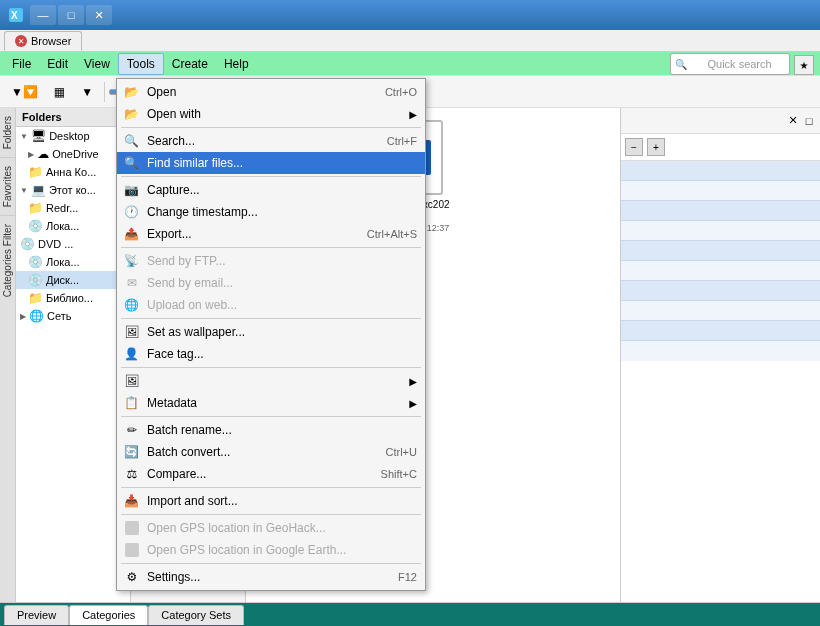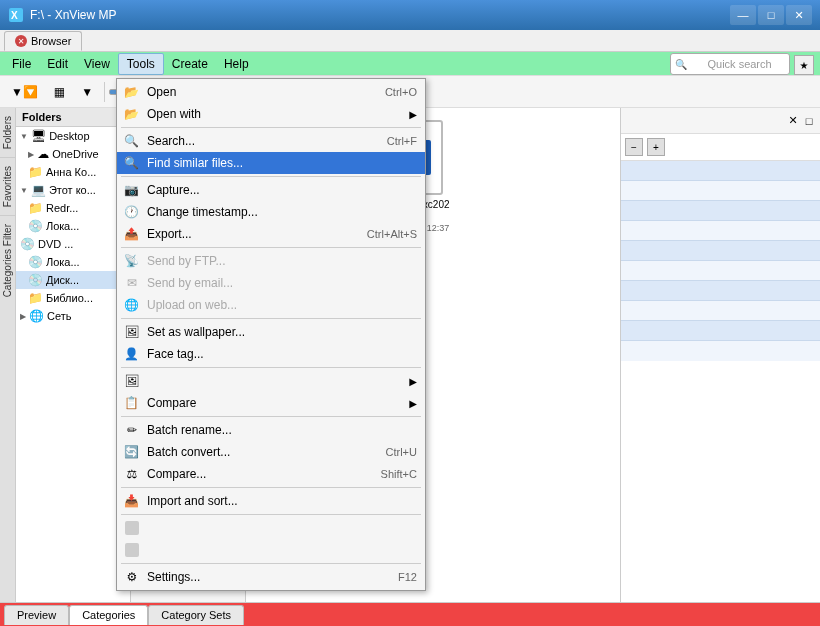--- a/index.html
+++ b/index.html
@@ -305,21 +305,21 @@
       background: #e8e8e8;
       padding: 3px 6px;
       font-weight: bold;
       border-bottom: 1px solid #ccc;
       font-size: 11px;
     }
 
     
     .bottom-tab-bar {
       height: 24px;
-      background: #ef4444;
+      background: #0f766e;
       border-top: 1px solid #ccc;
       display: flex;
       align-items: center;
       padding: 0 4px;
     }
     .bottom-tab {
       padding: 3px 12px;
       border: 1px solid #bbb;
       border-bottom: none;
       background: #e8e8e8;
@@ -388,21 +388,20 @@
 </head>
 <body>
 
 <div class="title-bar">
   <div class="title-bar-icon">
     <svg width="16" height="16" viewBox="0 0 16 16">
       <rect x="1" y="1" width="14" height="14" fill="#4fc3f7" rx="2"></rect>
       <text x="3" y="12" font-size="10" fill="white" font-weight="bold">X</text>
     </svg>
   </div>
-  <span class="title-bar-title">F:\ - XnView MP</span>
   <div class="title-bar-controls">
     <button class="title-btn">—</button>
     <button class="title-btn">□</button>
     <button class="title-btn close">✕</button>
   </div>
 </div>
 
 <div class="tab-bar">
   <div class="tab active">
     <div class="tab-close">✕</div>
@@ -641,21 +640,21 @@
         <span class="menu-entry-icon">👤</span>
         <span>Face tag...</span>
       </div>
       <div class="menu-separator"></div>
       <div class="menu-entry">
         <span class="menu-entry-icon">🖼</span>
         <span class="menu-entry-arrow">▶</span>
       </div>
       <div class="menu-entry">
         <span class="menu-entry-icon">📋</span>
-        <span>Compare</span>
+        <span>Metadata</span>
         <span class="menu-entry-arrow">▶</span>
       </div>
       <div class="menu-separator"></div>
       <div class="menu-entry">
         <span class="menu-entry-icon">✏</span>
         <span>Batch rename...</span>
       </div>
       <div class="menu-entry">
         <span class="menu-entry-icon">🔄</span>
         <span>Batch convert...</span>
@@ -671,27 +670,29 @@
         <span class="menu-entry-icon">📥</span>
         <span>Import and sort...</span>
       </div>
       <div class="menu-separator"></div>
       <div class="menu-entry disabled">
         <span class="menu-entry-icon">
           <svg width="14" height="14">
             <rect width="14" height="14" fill="#ccc" rx="2"></rect>
           </svg>
         </span>
+        <span>Open GPS location in GeoHack...</span>
       </div>
       <div class="menu-entry disabled">
         <span class="menu-entry-icon">
           <svg width="14" height="14">
             <rect width="14" height="14" fill="#ccc" rx="2"></rect>
           </svg>
         </span>
+        <span>Open GPS location in Google Earth...</span>
       </div>
       <div class="menu-separator"></div>
       <div class="menu-entry">
         <span class="menu-entry-icon">⚙</span>
         <span>Settings...</span>
         <span class="menu-entry-shortcut">F12</span>
       </div>
     </div>
 </div>
 

